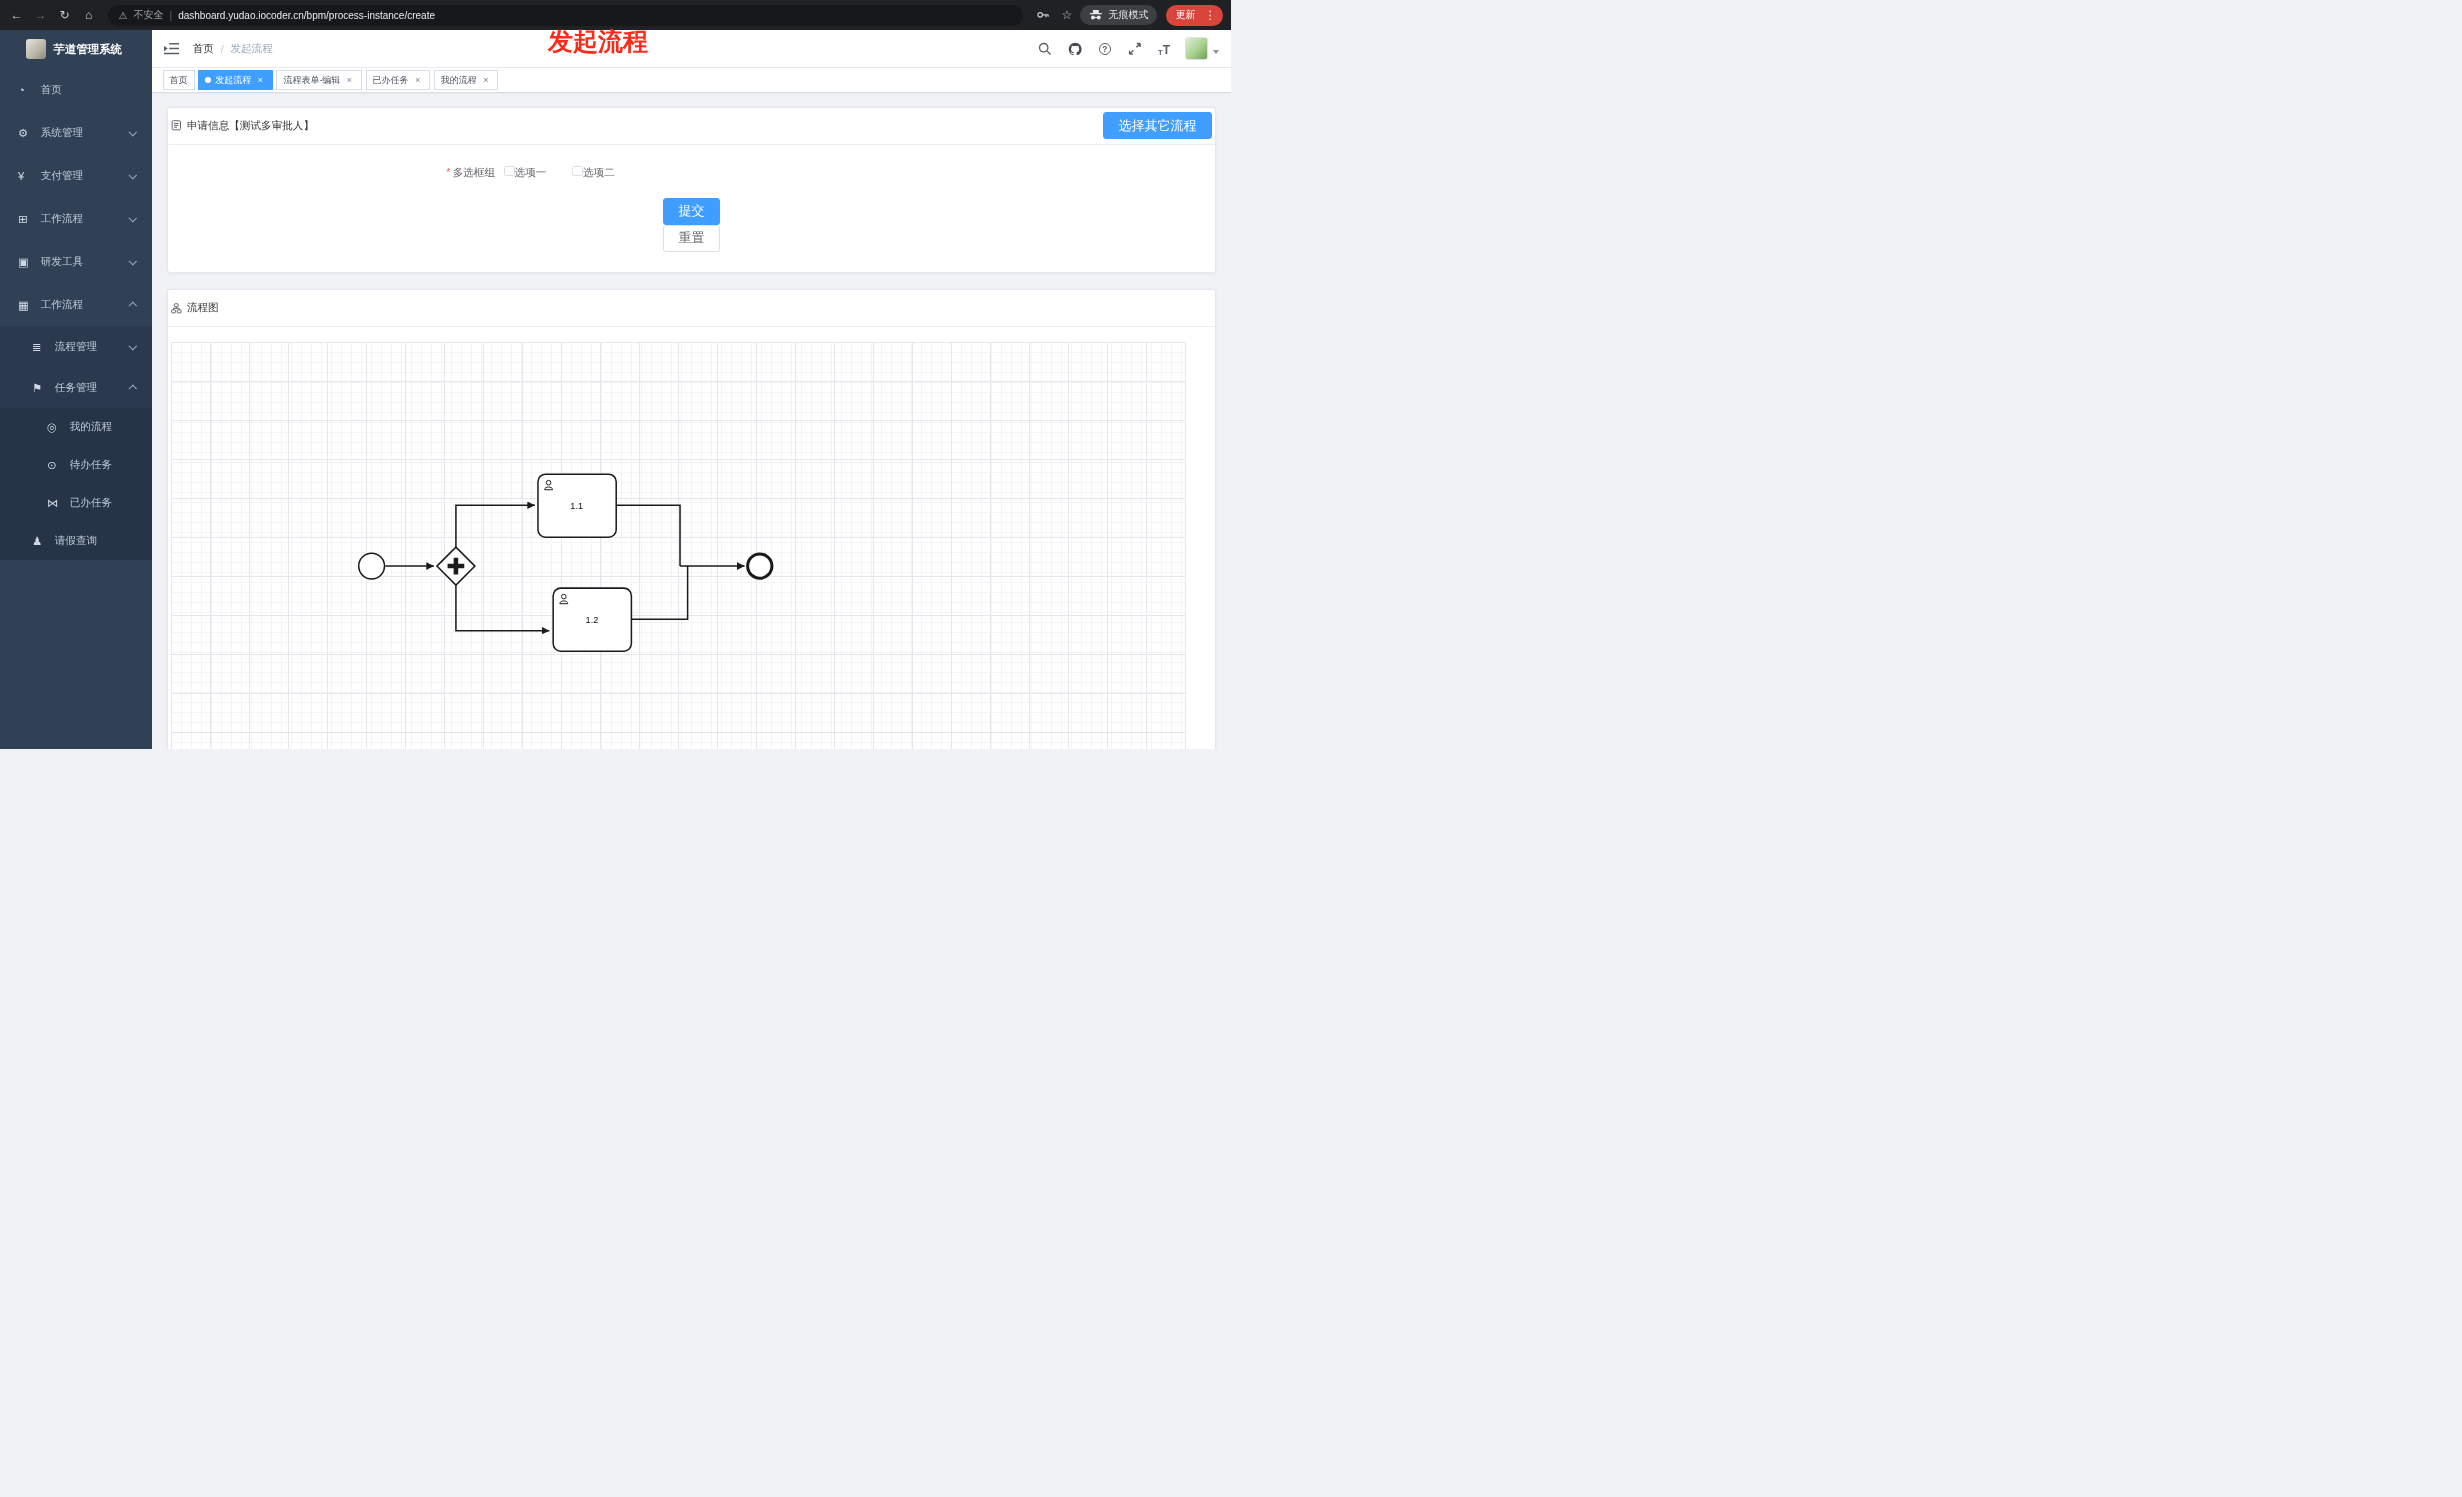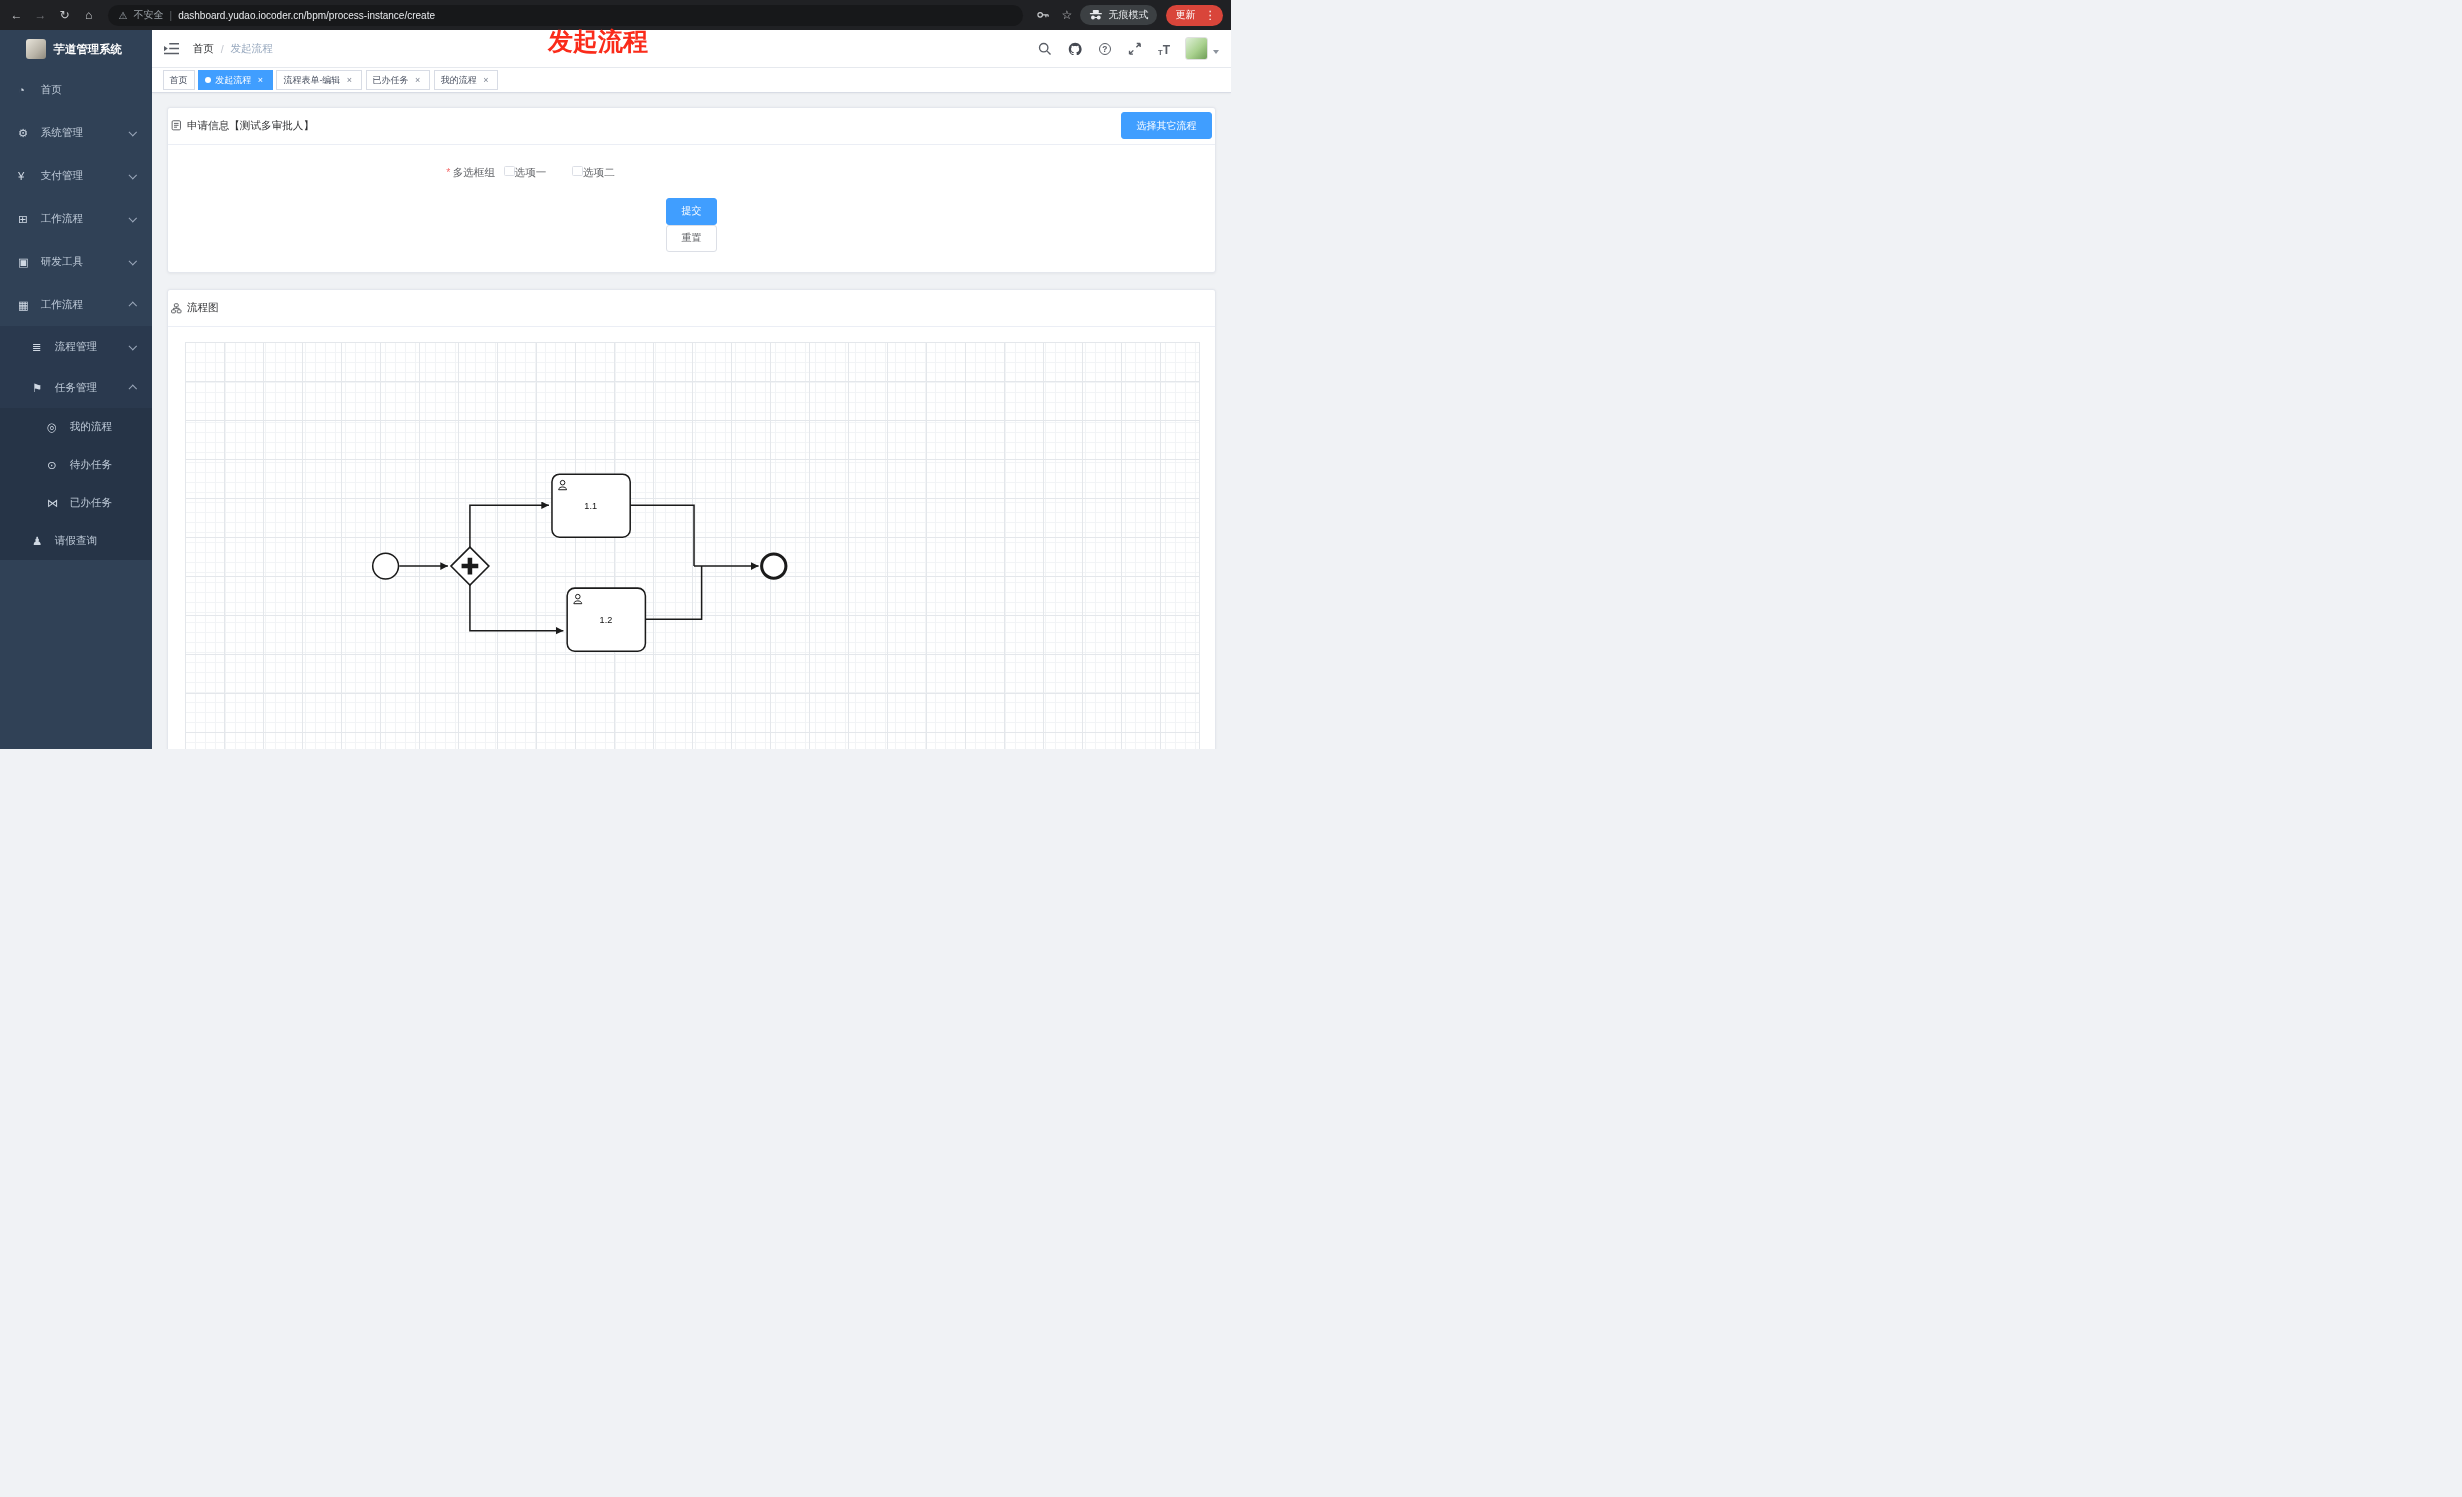--- a/index.html
+++ b/index.html
@@ -63,39 +63,39 @@
   .tag.active { background:#409eff; border-color:#409eff; color:#fff; }
   .tag.active .x { color:#fff; }
   .tag-dot { width:6px; height:6px; border-radius:50%; background:#fff; }
 
   
   .content { flex:1; overflow:hidden; padding:13.7px 15px; }
   .card { background:#fff; border:0.8px solid #e4e7ed; border-radius:3px; box-shadow:0 0.8px 3px rgba(0,0,0,.05); }
   .card-head { height:37px; display:flex; align-items:center; padding:0 3px; border-bottom:0.8px solid #ebeef5; }
   .card-title { display:flex; align-items:center; gap:5.3px; color:#303133; font-size:10.6px; font-weight:500; }
   .head-ic { color:#606266; display:inline-flex; }
-  .btn { display:inline-flex; align-items:center; justify-content:center; height:27px; padding:0 14.4px; border-radius:3px; font-size:10px; cursor:pointer; border:0.8px solid #dcdfe6; background:#fff; color:#606266; }
+  .btn { display:inline-flex; align-items:center; justify-content:center; height:27px; padding:0 14.4px; border-radius:3px; font-size:13px; cursor:pointer; border:0.8px solid #dcdfe6; background:#fff; color:#606266; }
   .btn.primary { background:#409eff; border-color:#409eff; color:#fff; }
   .select-other { margin-left:auto; }
 
   .form-body { padding:21px 0 20px; }
   .form-row { display:flex; align-items:center; }
   .form-row + .form-row { margin-top:18px; }
   .form-label { width:336px; text-align:right; padding-right:9px; color:#606266; font-size:10.6px; flex:0 0 auto; }
   .req { color:#f56c6c; margin-right:2.3px; }
   .text-input { width:600px; height:27px; border:0.8px solid #dcdfe6; border-radius:3px; padding:0 11.4px; font-size:10.6px; color:#606266; font-family:inherit; outline:none; }
   .text-input::placeholder { color:#bfc4cc; }
   .cb-group { display:flex; align-items:center; gap:26px; }
   .cb-item { display:flex; cursor:pointer; color:#606266; }
   .cb-box { width:10.6px; height:10.6px; border:0.8px solid #dcdfe6; border-radius:1.5px; background:#fff; flex:0 0 auto; }
   .btn-row { margin-top:26px;flex-direction:column; }
   .btn-row .gap { width:7.6px; flex:0 0 auto; }
 
   .diagram-card { margin-top:16.7px; height:532px; }
-  .diagram-body { padding:15px 17px; }
+  .diagram-body { padding:15px 3px; }
   .bpmn-canvas {
     width:1015px; height:414px; background-color:#fff; position:relative;
     background-image:
       linear-gradient(#e4e7eb 0.8px, transparent 0.8px),
       linear-gradient(90deg, #e4e7eb 0.8px, transparent 0.8px),
       linear-gradient(#f2f4f6 0.8px, transparent 0.8px),
       linear-gradient(90deg, #f2f4f6 0.8px, transparent 0.8px);
     background-size:39px 39px, 39px 39px, 10px 10px, 10px 10px;
   }
   .bpmn-canvas svg { position:absolute; left:0; top:0; }

